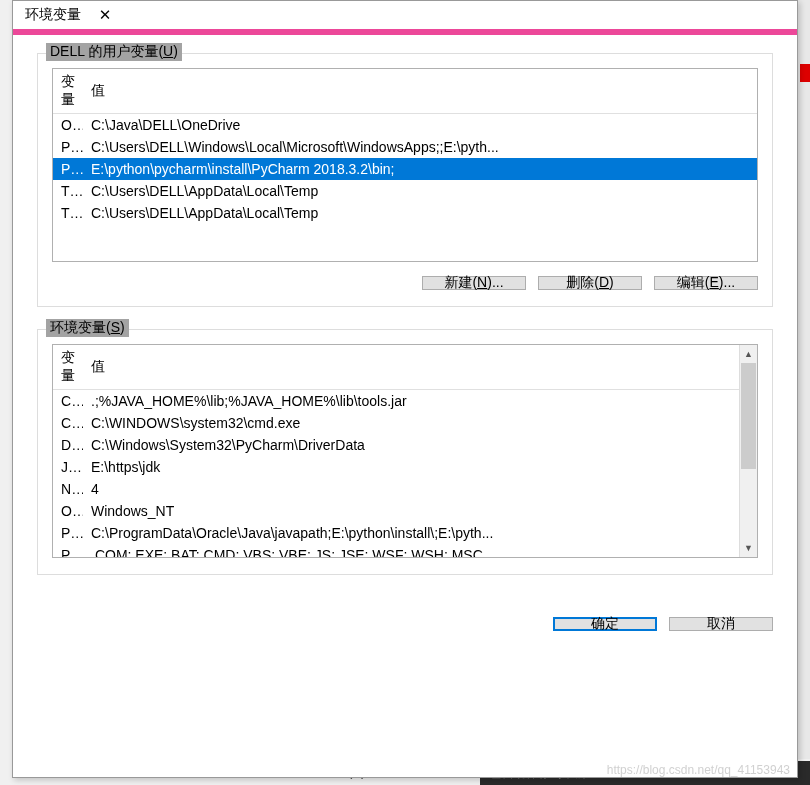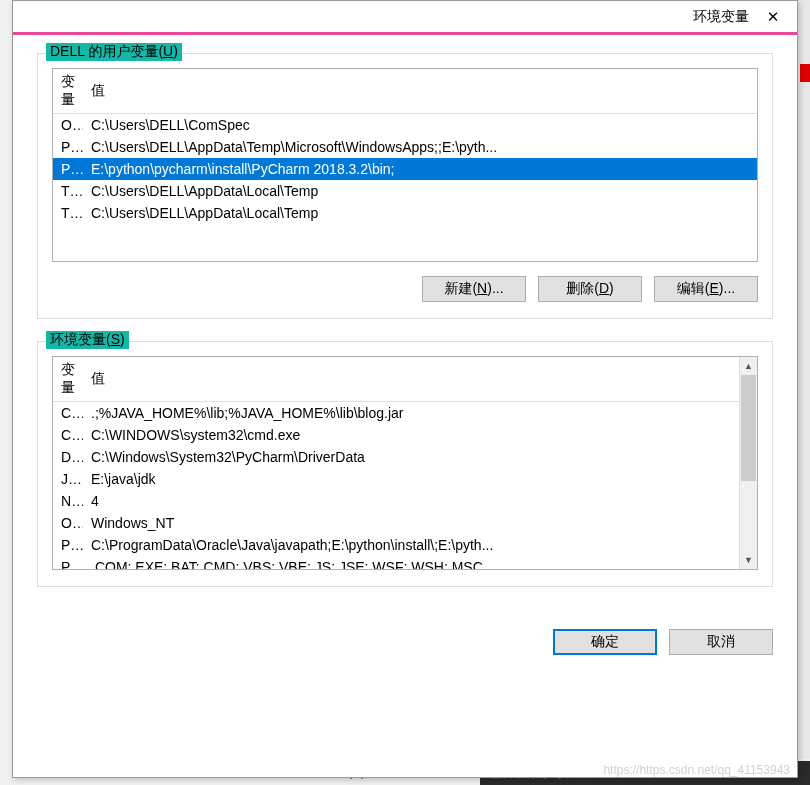--- a/index.html
+++ b/index.html
@@ -21,23 +21,23 @@
       width: 786px;
       height: 778px;
       background: #fff;
       border: 1px solid #999;
       box-shadow: 2px 2px 6px rgba(0,0,0,0.2);
     }
     .titlebar {
       height: 34px;
       display: flex;
       align-items: center;
-      justify-content: flex-end;
+      justify-content: flex-start;
       padding: 0 0 0 12px;
-      border-bottom: 3px solid #ec4899;
+      border-bottom: 6px solid #ec4899;
       background: #fff;
     }
     .title-text {
       font-size: 14px;
       color: #000;
     }
     .close-btn {
       width: 48px;
       height: 34px;
       display: flex;
@@ -53,21 +53,21 @@
     .groupbox {
       border: 1px solid #ddd;
       padding: 14px 14px 16px 14px;
       margin-bottom: 22px;
       position: relative;
     }
     .groupbox-label {
       position: absolute;
       top: -11px;
       left: 8px;
-      background: #14b8a6;
+      background: #a3a3a3;
       padding: 0 4px;
       font-size: 14px;
       color: #000;
     }
     .underline {
       text-decoration: underline;
     }
     .table-wrap {
       border: 1px solid #b0b0b0;
       height: 194px;
@@ -138,21 +138,21 @@
       background: #ccc;
     }
     .btn-row {
       display: flex;
       justify-content: flex-end;
       gap: 12px;
       margin-top: 14px;
     }
     .btn {
       min-width: 104px;
-      height: 26px;
+      height: 14px;
       border: 1px solid #adadad;
       background: #e1e1e1;
       font-size: 14px;
       color: #000;
       cursor: pointer;
       display: flex;
       align-items: center;
       justify-content: center;
       padding: 0 10px;
     }
@@ -254,25 +254,25 @@
         <table class="table">
           <thead>
             <tr>
               <th>变量</th>
               <th>值</th>
             </tr>
           </thead>
           <tbody>
             <tr>
               <td>OneDrive</td>
-                <td>C:\Users\DELL\ComSpec</td>
+                <td>C:\Java\DELL\OneDrive</td>
             </tr>
             <tr>
               <td>Path</td>
-                <td>C:\Users\DELL\AppData\Temp\Microsoft\WindowsApps;;E:\pyth...</td>
+                <td>C:\Users\DELL\Windows\Local\Microsoft\WindowsApps;;E:\pyth...</td>
             </tr>
             <tr class="selected">
               <td>PyCharm</td>
                 <td>E:\python\pycharm\install\PyCharm 2018.3.2\bin;</td>
             </tr>
             <tr>
               <td>TEMP</td>
                 <td>C:\Users\DELL\AppData\Local\Temp</td>
             </tr>
             <tr>
@@ -303,33 +303,33 @@
         <table class="table" style="width: calc(100% - 18px);">
           <thead>
             <tr>
               <th>变量</th>
               <th>值</th>
             </tr>
           </thead>
           <tbody>
             <tr>
               <td>CLASSPATH</td>
-                <td>.;%JAVA_HOME%\lib;%JAVA_HOME%\lib\blog.jar</td>
+                <td>.;%JAVA_HOME%\lib;%JAVA_HOME%\lib\tools.jar</td>
             </tr>
             <tr>
               <td>ComSpec</td>
                 <td>C:\WINDOWS\system32\cmd.exe</td>
             </tr>
             <tr>
               <td>DriverData</td>
                 <td>C:\Windows\System32\PyCharm\DriverData</td>
             </tr>
             <tr>
               <td>JAVA_HOME</td>
-                <td>E:\java\jdk</td>
+                <td>E:\https\jdk</td>
             </tr>
             <tr>
               <td>NUMBER_OF_PROCESSORS</td>
                 <td>4</td>
             </tr>
             <tr>
               <td>OS</td>
                 <td>Windows_NT</td>
             </tr>
             <tr>
@@ -354,13 +354,13 @@
 
   </div>
 
   <div class="dialog-btns">
     <button class="btn primary">确定</button>
     <button class="btn">取消</button>
   </div>
 
 </div>
 
-<div class="watermark">https://https.csdn.net/qq_41153943</div>
+<div class="watermark">https://blog.csdn.net/qq_41153943</div>
 
 </body></html>

